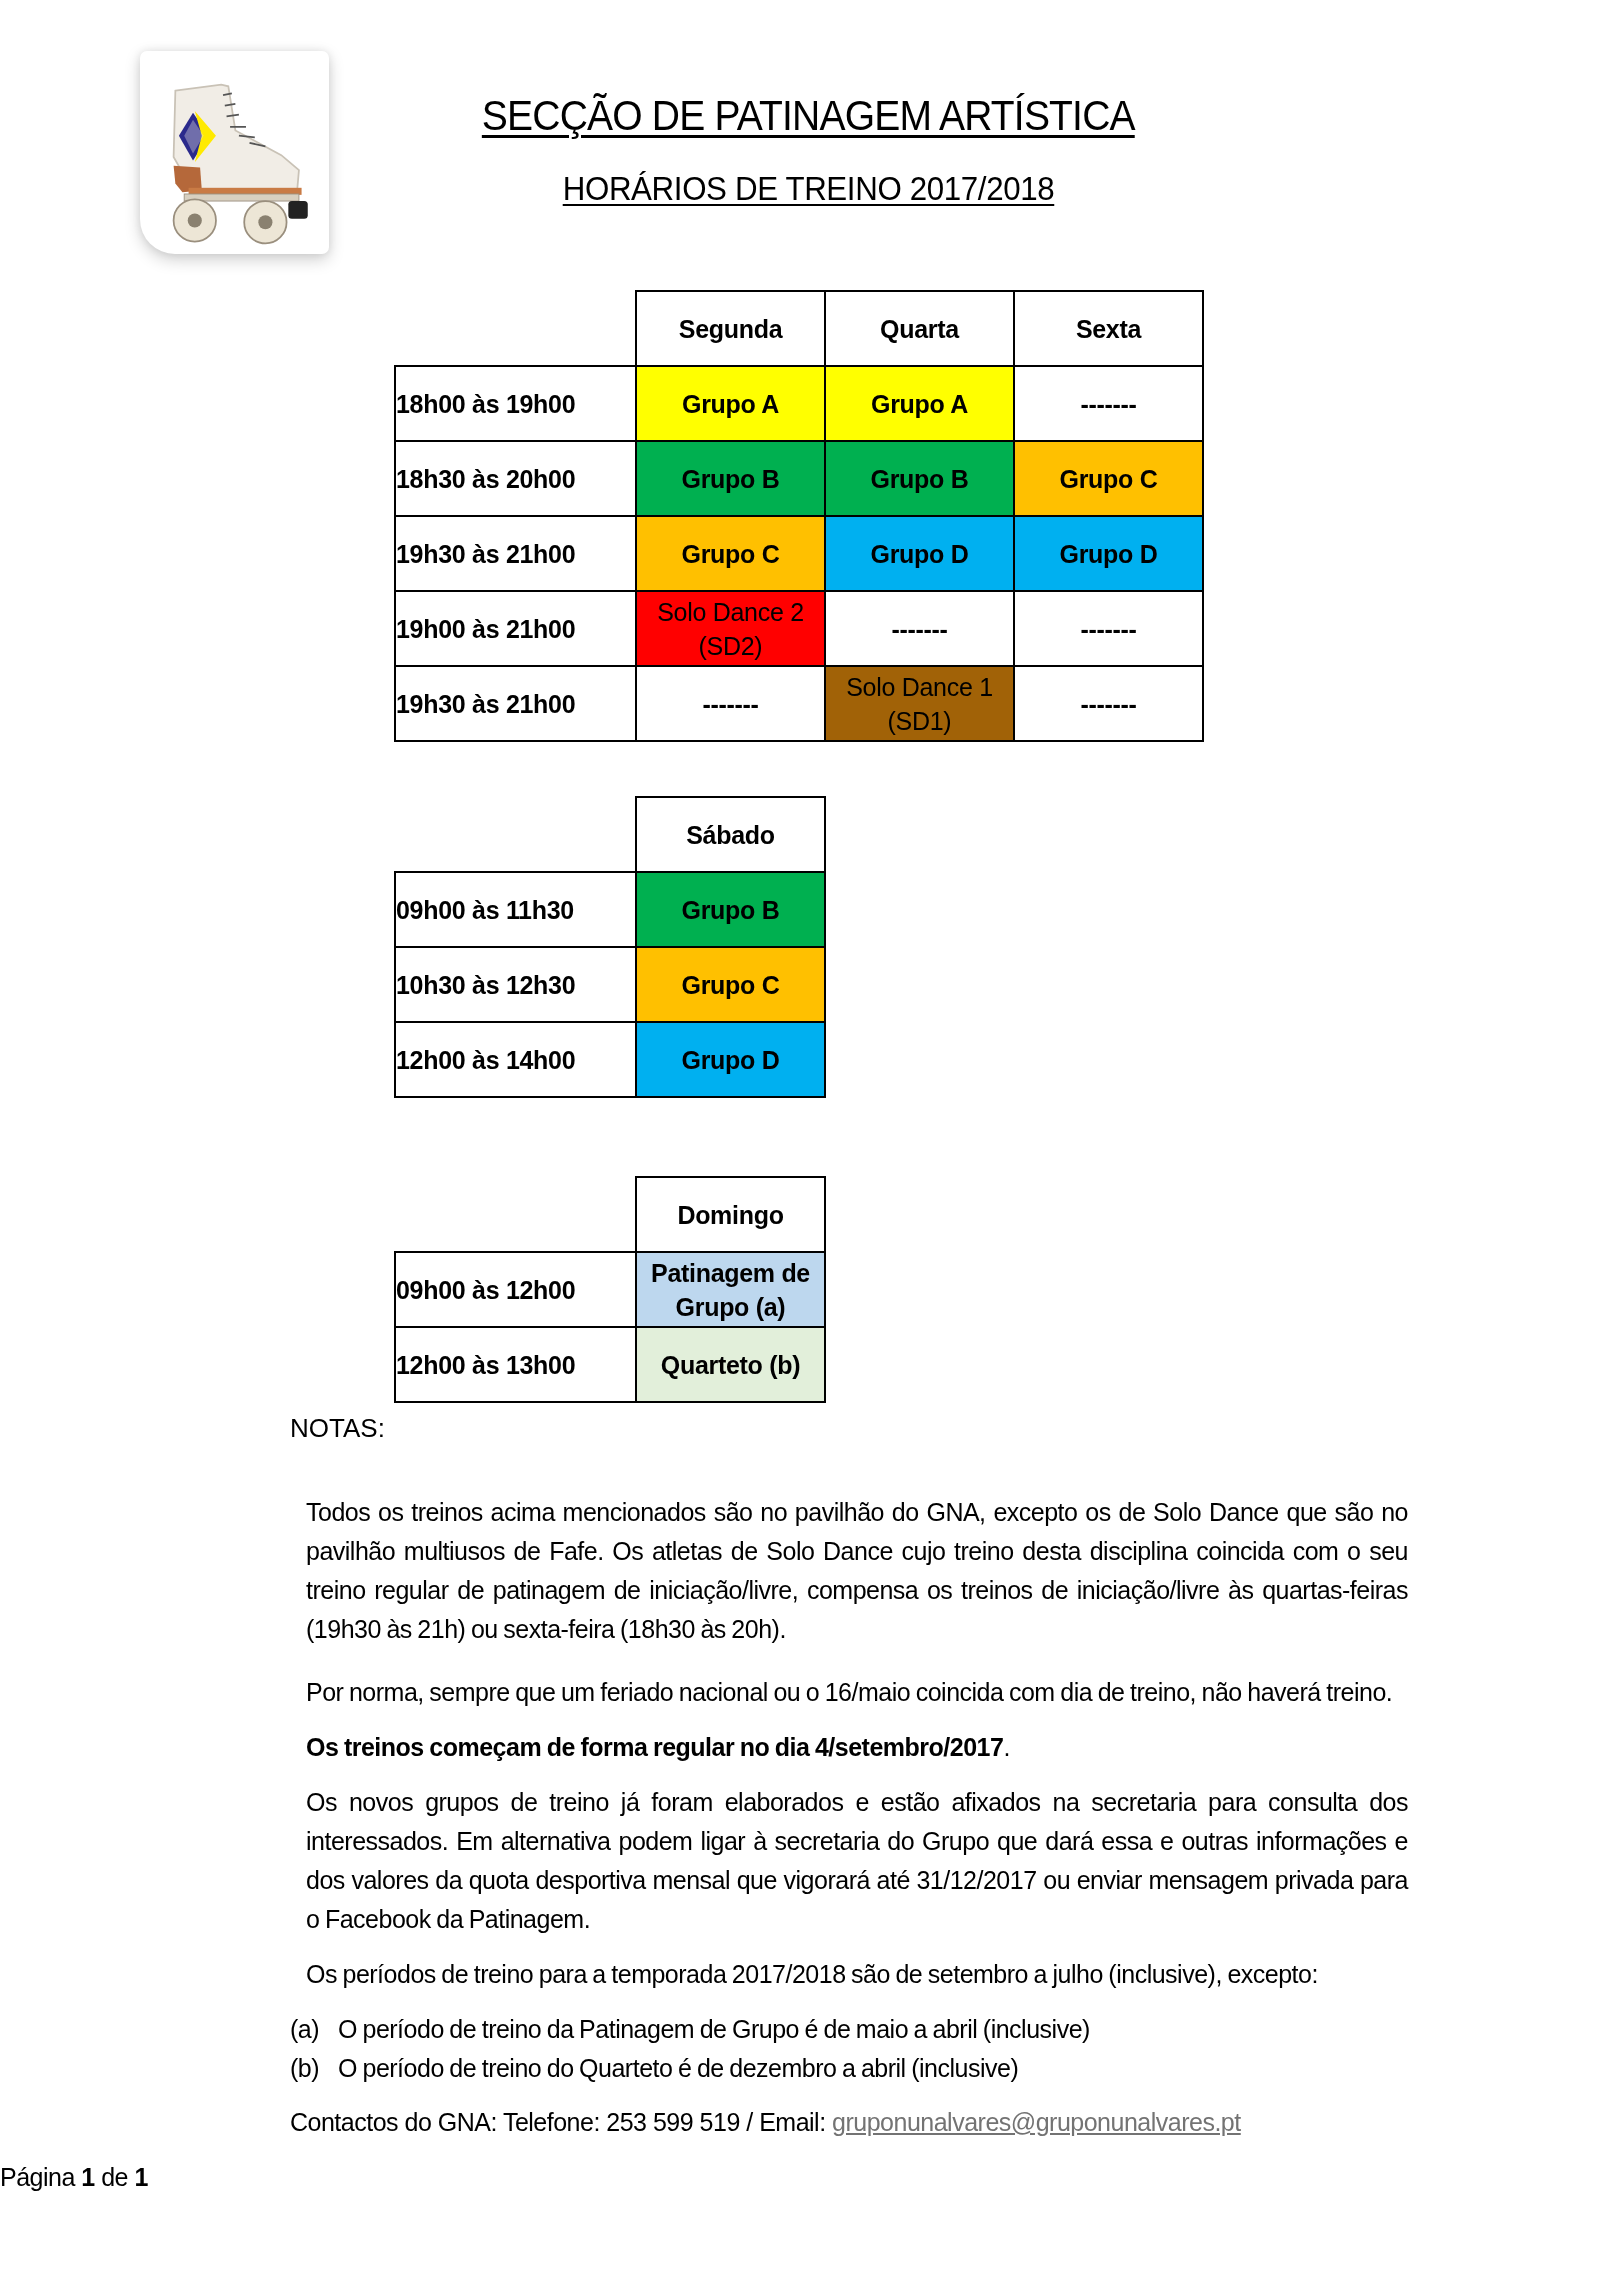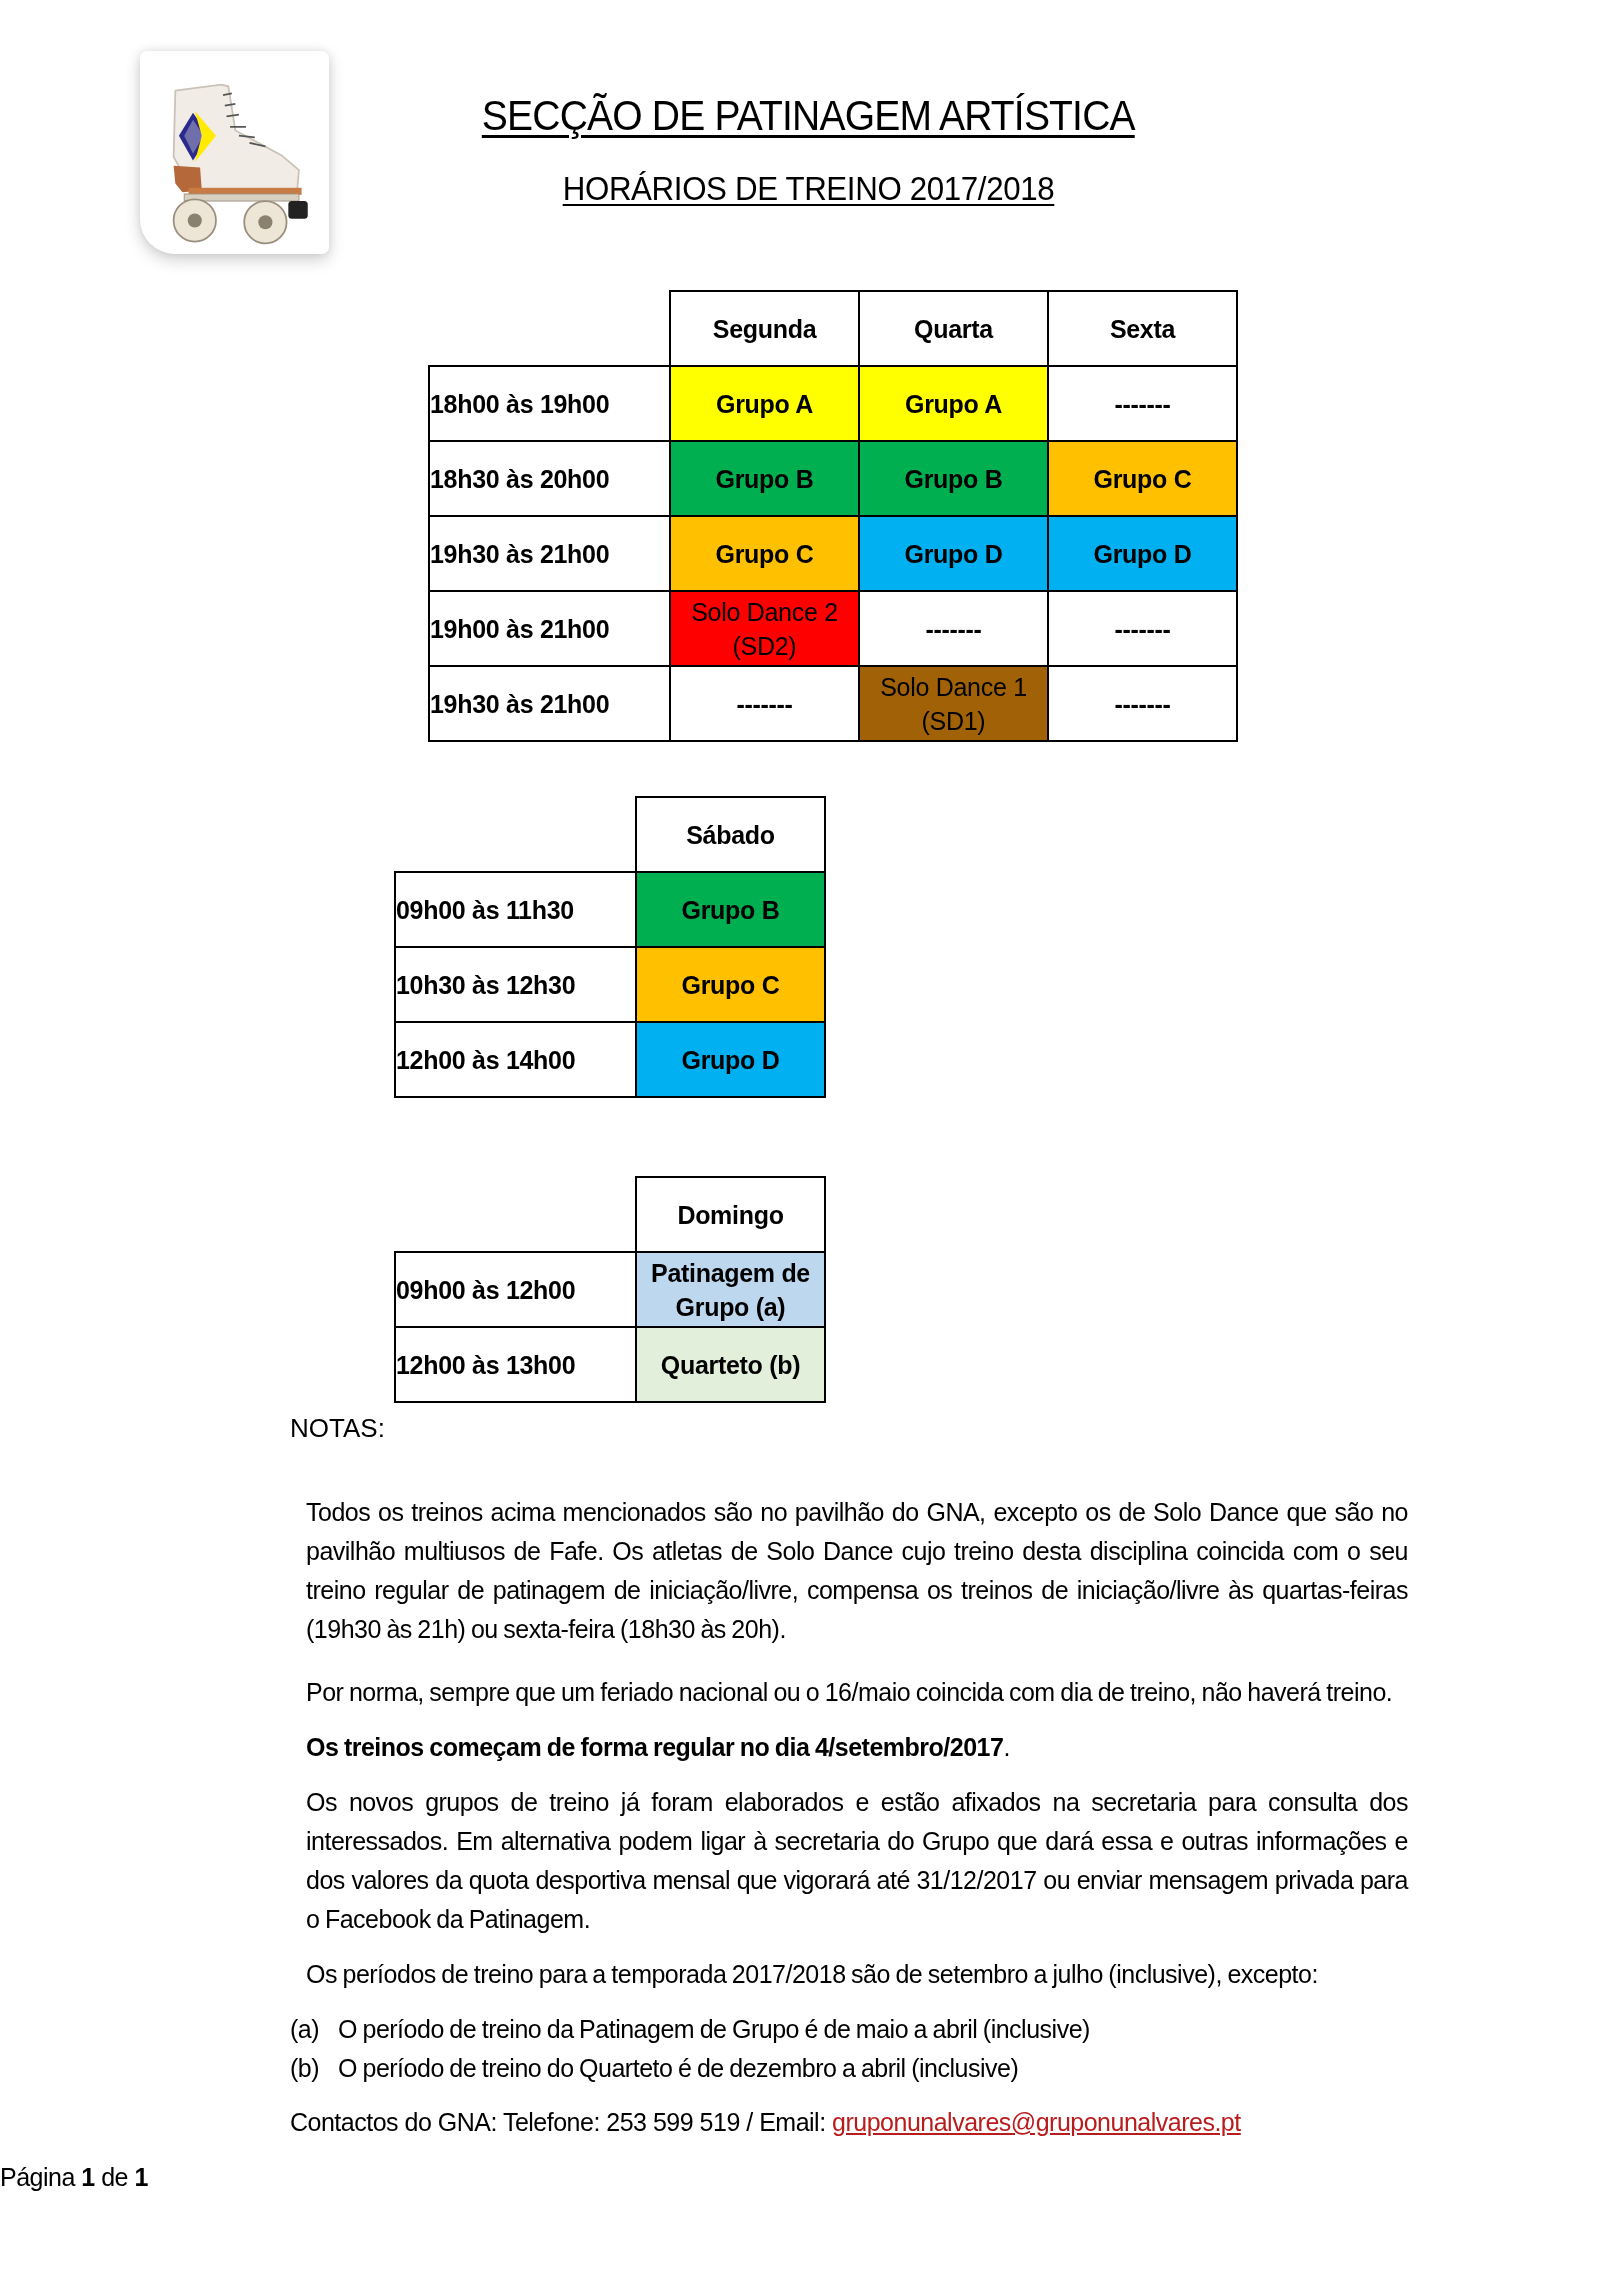--- a/index.html
+++ b/index.html
@@ -36,21 +36,21 @@
     }
     table.sched td {
       border: 2.7px solid #000; height: 73px; padding: 0; text-align: center; vertical-align: middle;
       font-family: "Liberation Sans", sans-serif; font-weight: bold; font-size: 25px; line-height: 34px;
       letter-spacing: -0.3px;
     }
     table.sched td.blank { border: none; border-right: 2.7px solid #000; border-bottom: 2.7px solid #000; background: transparent; }
     table.sched td.time { text-align: left; padding-right: 5px; width: 234px; }
     table.sched td.day { width: 187px; }
 
-    #tbl-main { left: 394px; top: 290px; margin-left: 34px; }
+    #tbl-main { left: 394px; top: 290px; }
     #tbl-sab { left: 394px; top: 796px; }
     #tbl-dom { left: 394px; top: 1176px; }
 
     
     .notes-label {
       position: absolute; left: 290px; top: 1413px;
       font-family: "Liberation Sans", sans-serif; font-size: 26px; 
       text-underline-offset: 3.5px;
     }
     .notes {
@@ -62,21 +62,21 @@
     #notes-p1 { top: 1477px; }
     #notes-p2 { top: 1657px; }
     .last-left { text-align-last: left; }
     .bold { font-weight: bold; }
     .item { display: flex; }
     .item .lbl { width: 48px; flex: none; }
     .contacts {
       position: absolute; left: 290px; top: 2108px;
       font-family: "Liberation Sans", sans-serif; font-size: 25px; letter-spacing: -0.5px;
     }
-    .contacts a { color: #b91c1c; text-decoration: underline; }
+    .contacts a { color: #737373; text-decoration: underline; }
     .footer {
       position: absolute; left: 0; width: 1616px; top: 2163px; text-align: left;
       font-family: "Liberation Sans", sans-serif; font-size: 25px; letter-spacing: -0.5px;
     }
   </style>
 </head>
 <body>
 
 <div class="page">
 

